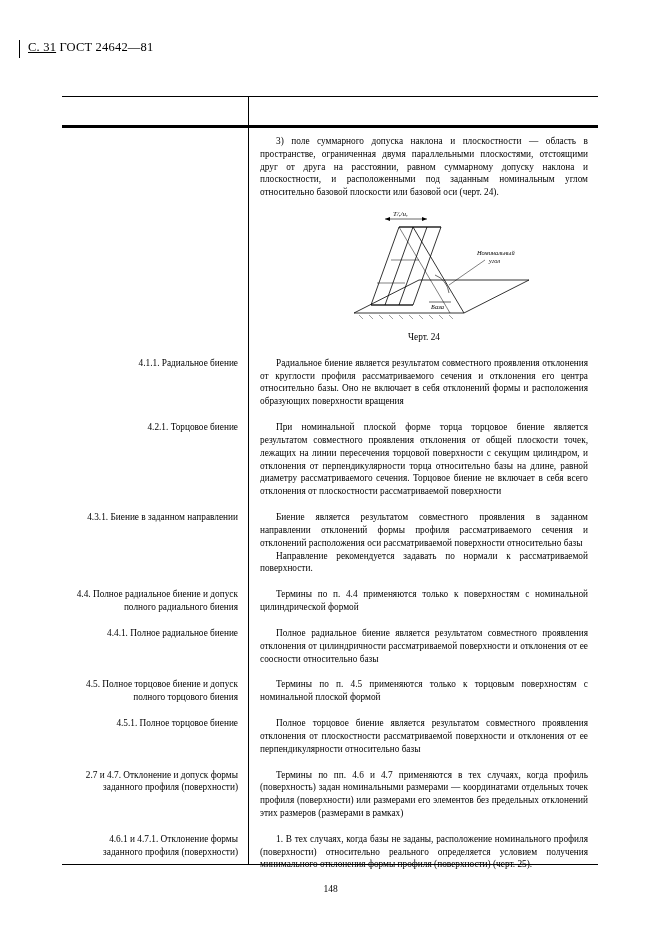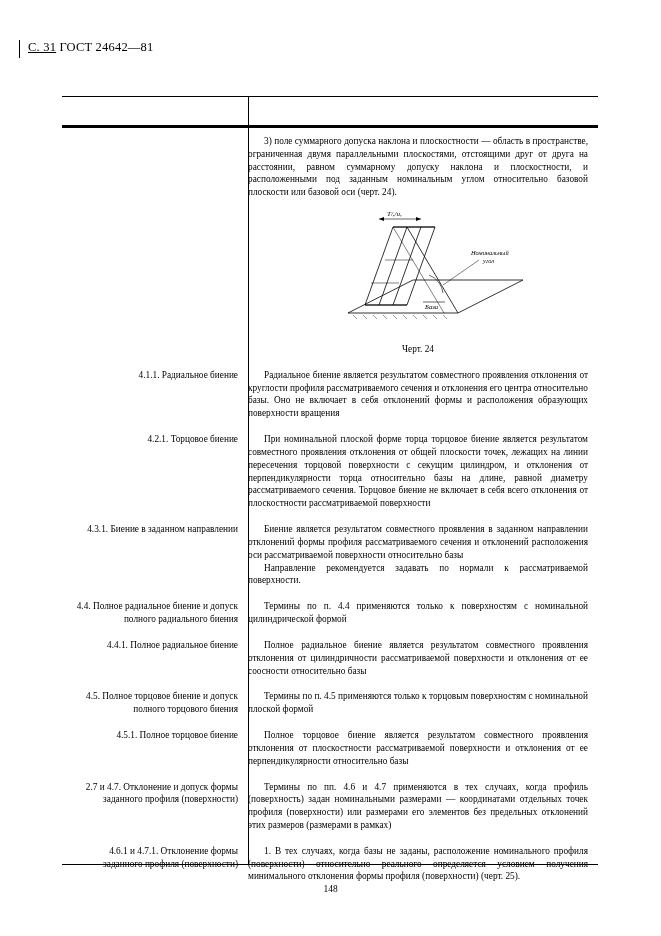--- a/index.html
+++ b/index.html
@@ -106,41 +106,41 @@
     width: 186px;
     box-sizing: border-box;
     padding: 7px 10px 6px 8px;
     font-size: 9.3px;
     line-height: 1.38;
     text-align: right;
   }
   .cell-right {
     width: 350px;
     box-sizing: border-box;
-    padding: 7px 10px 6px 0;
+    padding: 7px 10px 6px 12px;
     font-size: 9.3px;
     line-height: 1.38;
     text-align: justify;
     text-justify: inter-word;
     hyphens: manual;
   }
   .cell-right p {
     margin: 0;
   }
   .cell-right p.indent {
     text-indent: 16px;
   }
   .fig-wrap {
     margin-top: 6px;
     text-align: center;
   }
   .fig-caption {
     font-size: 9.3px;
     text-align: center;
-    margin-top: 14px;
+    margin-top: 2px;
   }
   .footer-num {
     position: absolute;
     left: 0;
     right: 0;
     top: 884px;
     text-align: center;
     font-size: 9.5px;
   }
 </style>

